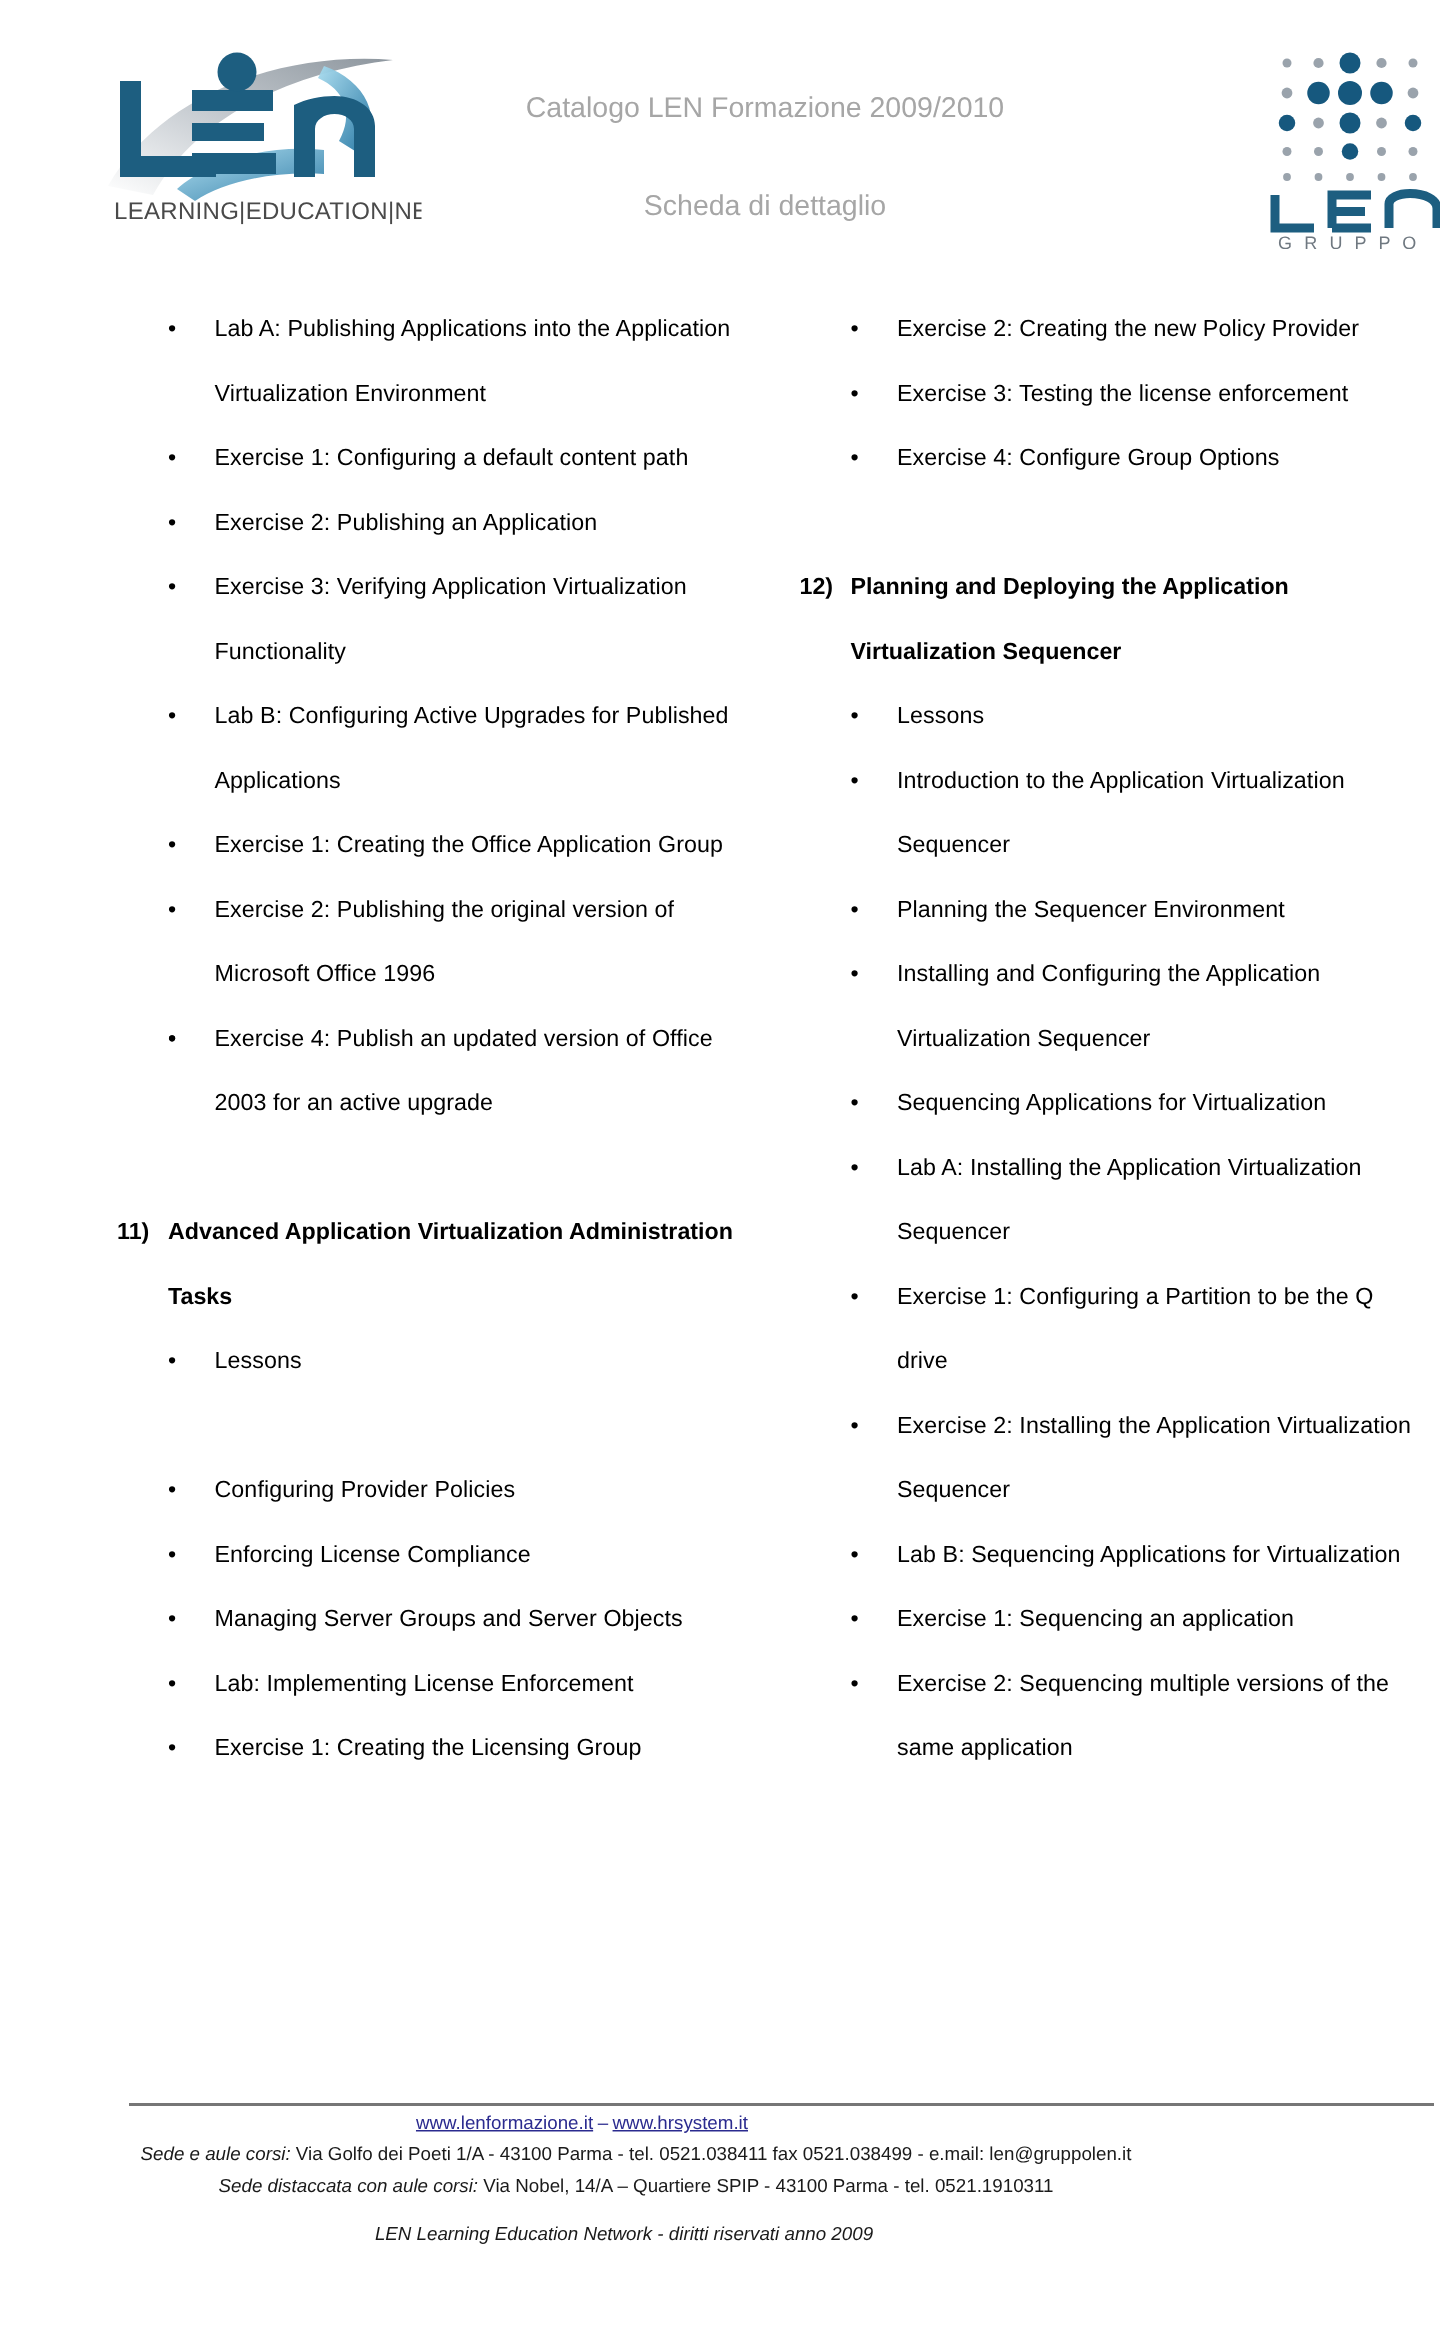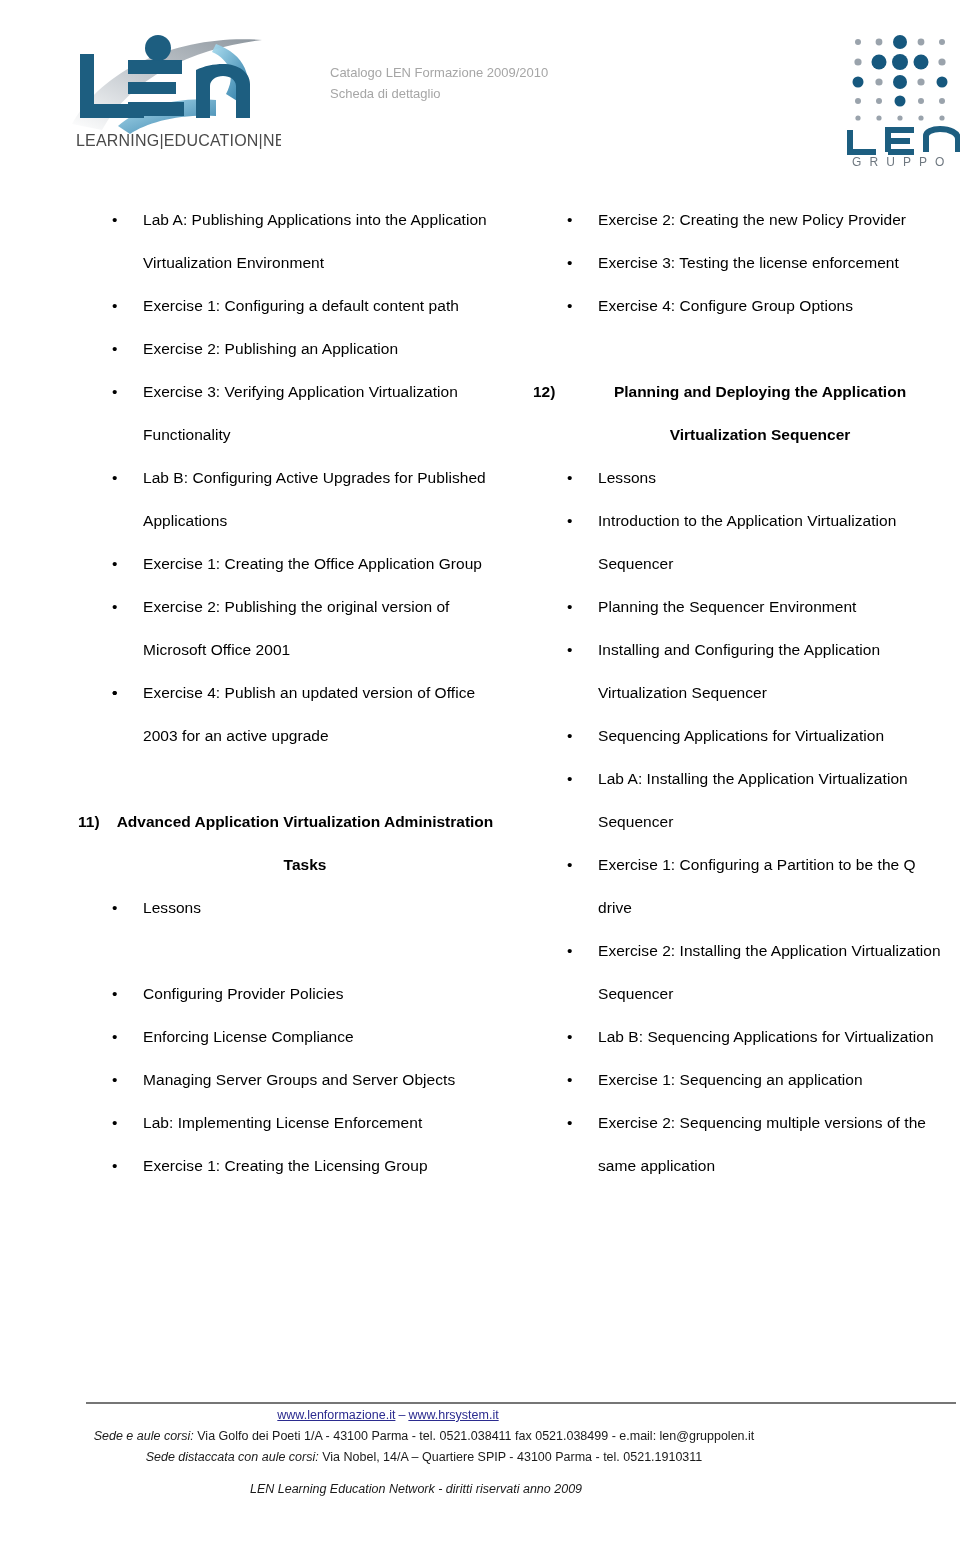--- a/index.html
+++ b/index.html
@@ -31,26 +31,27 @@
     width: 215px;
     height: 128px;
   }
   .logo-left svg { display: block; }
 
   .header-title {
     position: absolute;
     left: 330px;
     top: 62px;
     width: 360px;
+    text-align: center;
     color: #a6a6a6;
-    font-size: 13px;
+    font-size: 19px;
     line-height: 21px;
     font-weight: 400;
   }
-  .header-title .line2 { display: block; }
+  .header-title .line2 { display: block; margin-top: 44px; }
 
   .logo-right {
     position: absolute;
     left: 840px;
     top: 26px;
     width: 130px;
     height: 140px;
   }
   .logo-right svg { display: block; }
 
@@ -91,21 +92,20 @@
   .li .txt { display: block; }
 
   
   .num-head {
     position: relative;
     padding-left: 34px;
     font-size: 15.5px;
     line-height: 43px;
     font-weight: bold;
     color: #000;
-    text-align: center;
   }
   .num-head .num {
     position: absolute;
     left: 0;
     top: 0;
     font-weight: bold;
     line-height: 43px;
   }
   .num-head .htxt { display: block; }
   .spacer-md { height: 43px; }
@@ -263,21 +263,21 @@
       <div class="li">
         <span class="bullet">•</span>
         <span class="txt">Lab B: Configuring Active Upgrades for Published Applications</span>
       </div>
       <div class="li">
         <span class="bullet">•</span>
         <span class="txt">Exercise 1: Creating the Office Application Group</span>
       </div>
       <div class="li">
         <span class="bullet">•</span>
-        <span class="txt">Exercise 2: Publishing the original version of Microsoft Office 2001</span>
+        <span class="txt">Exercise 2: Publishing the original version of Microsoft Office 1996</span>
       </div>
       <div class="li">
         <span class="bullet">•</span>
       </div>
       <div class="li">
         <span class="bullet">•</span>
         <span class="txt">Exercise 4: Publish an updated version of Office 2003 for an active upgrade</span>
       </div>
       <div class="spacer-md"></div>
       <div class="num-head">

